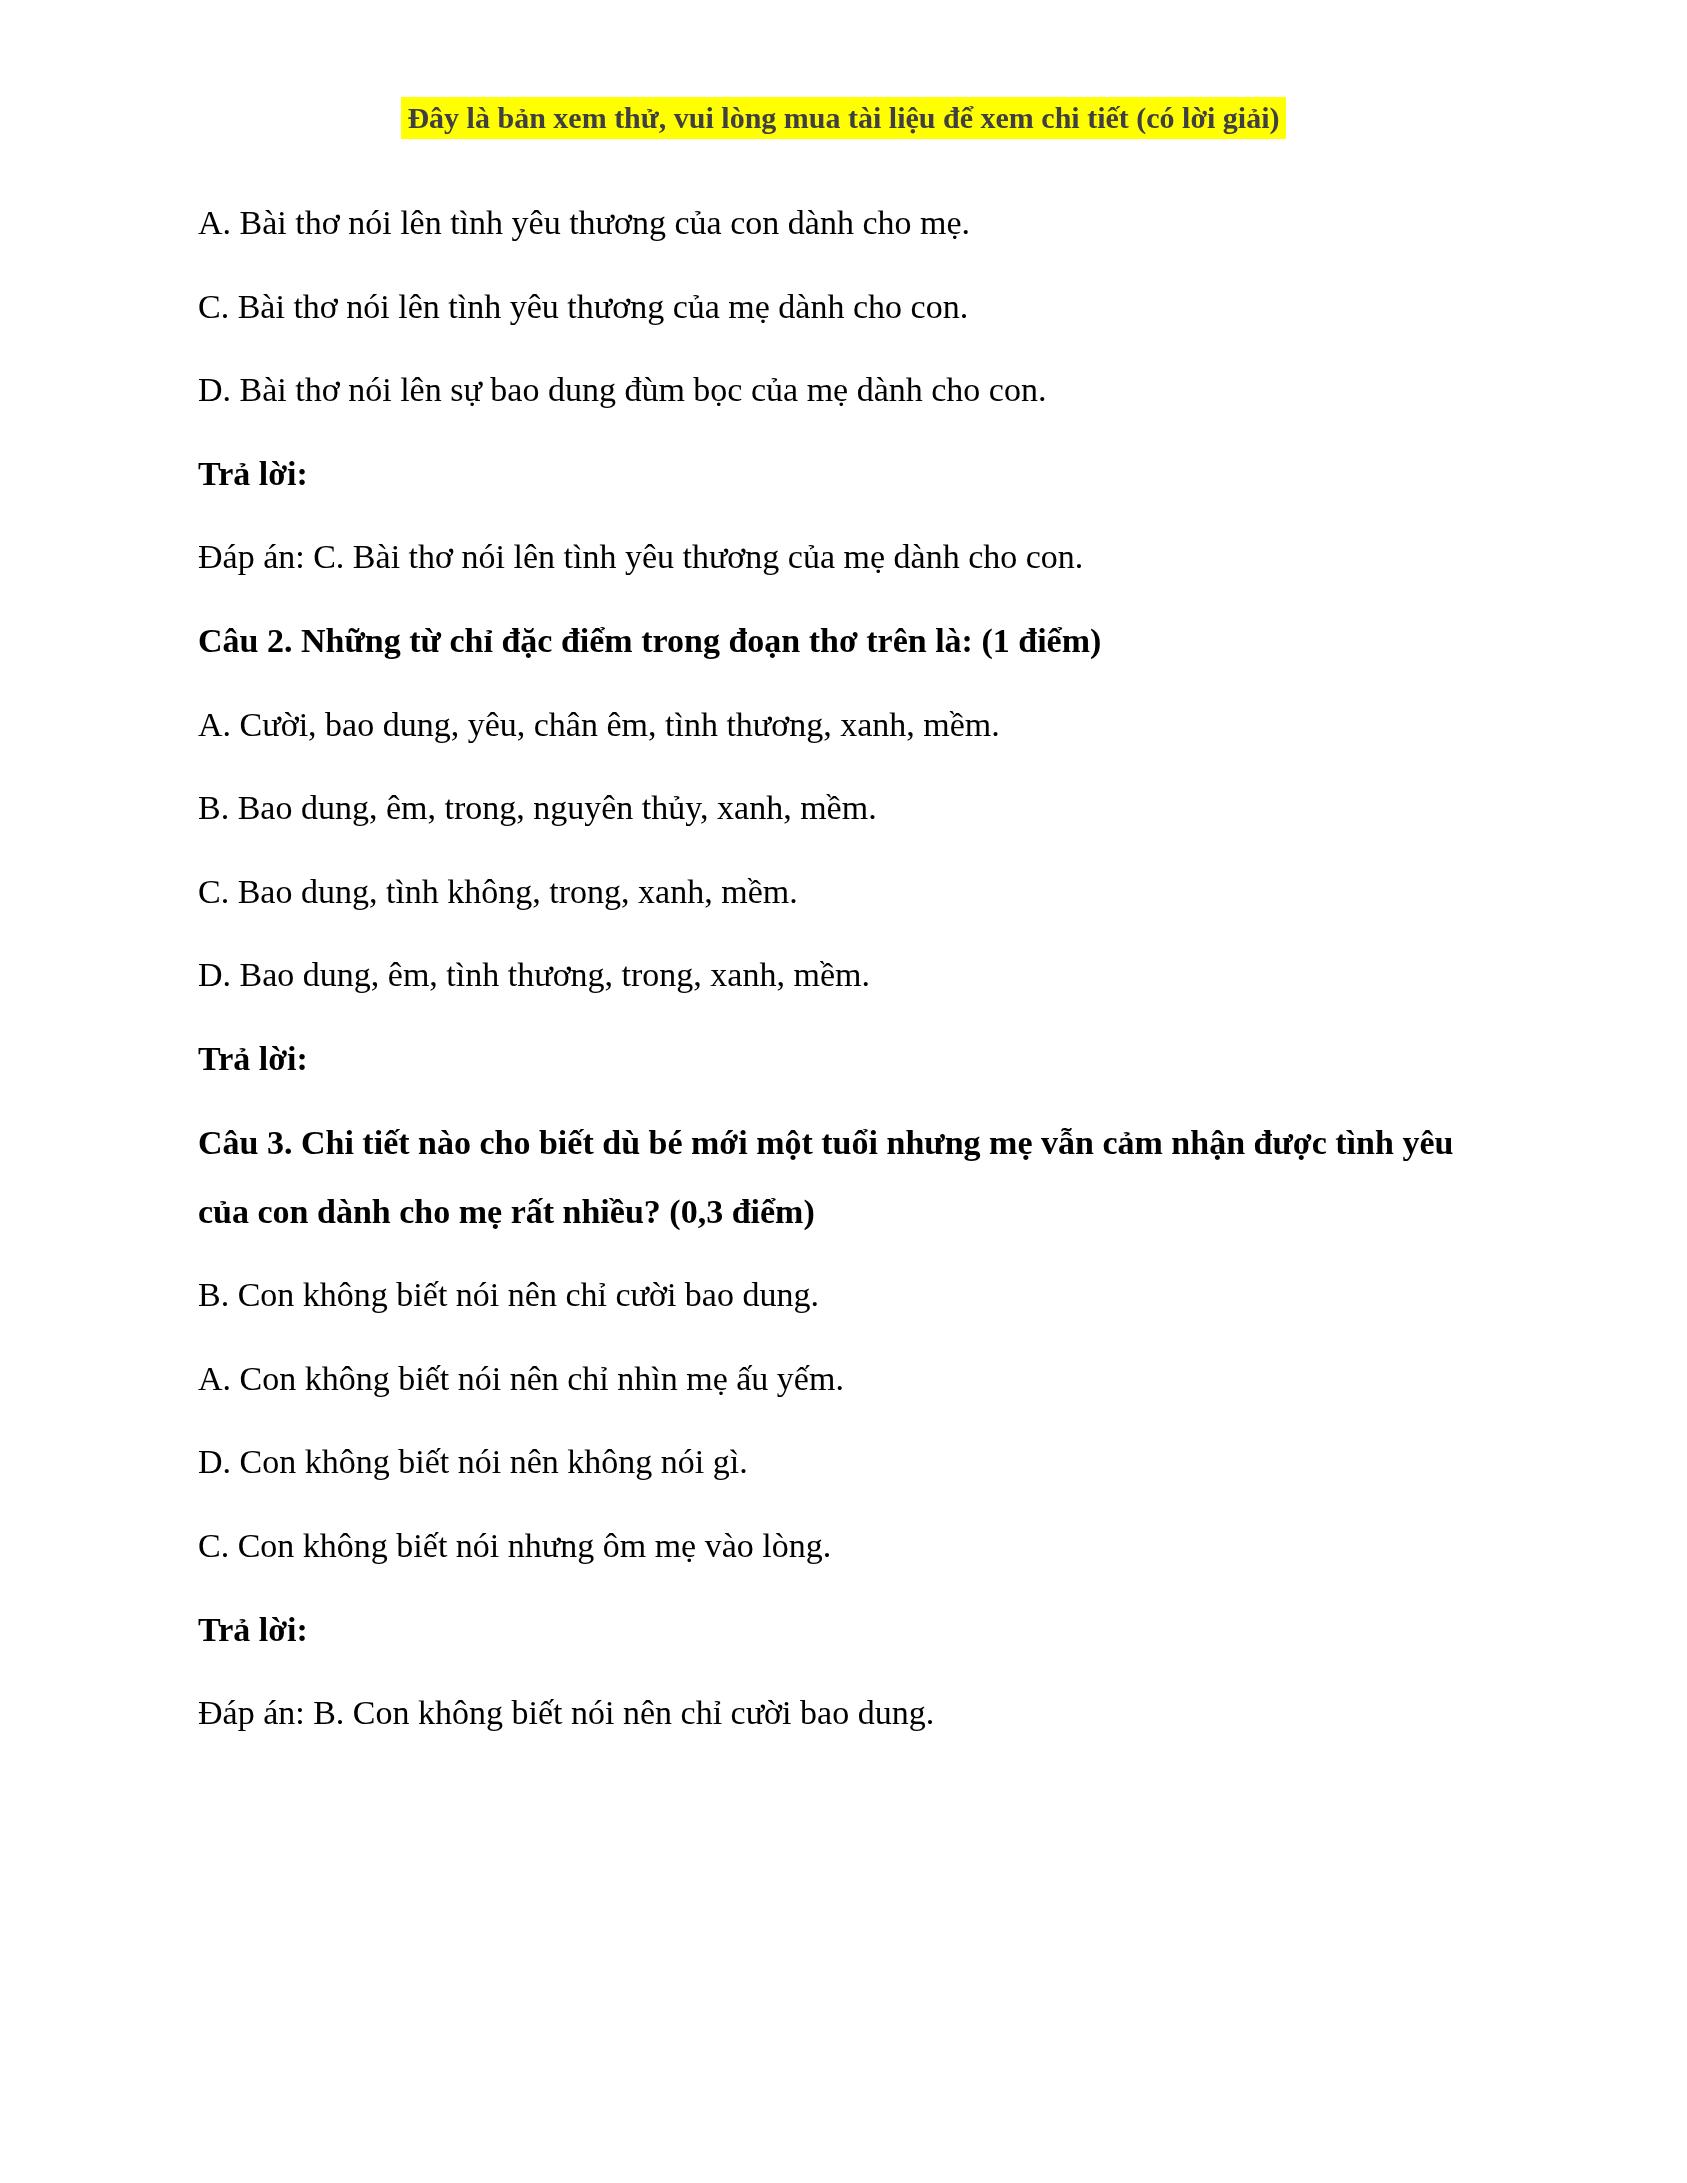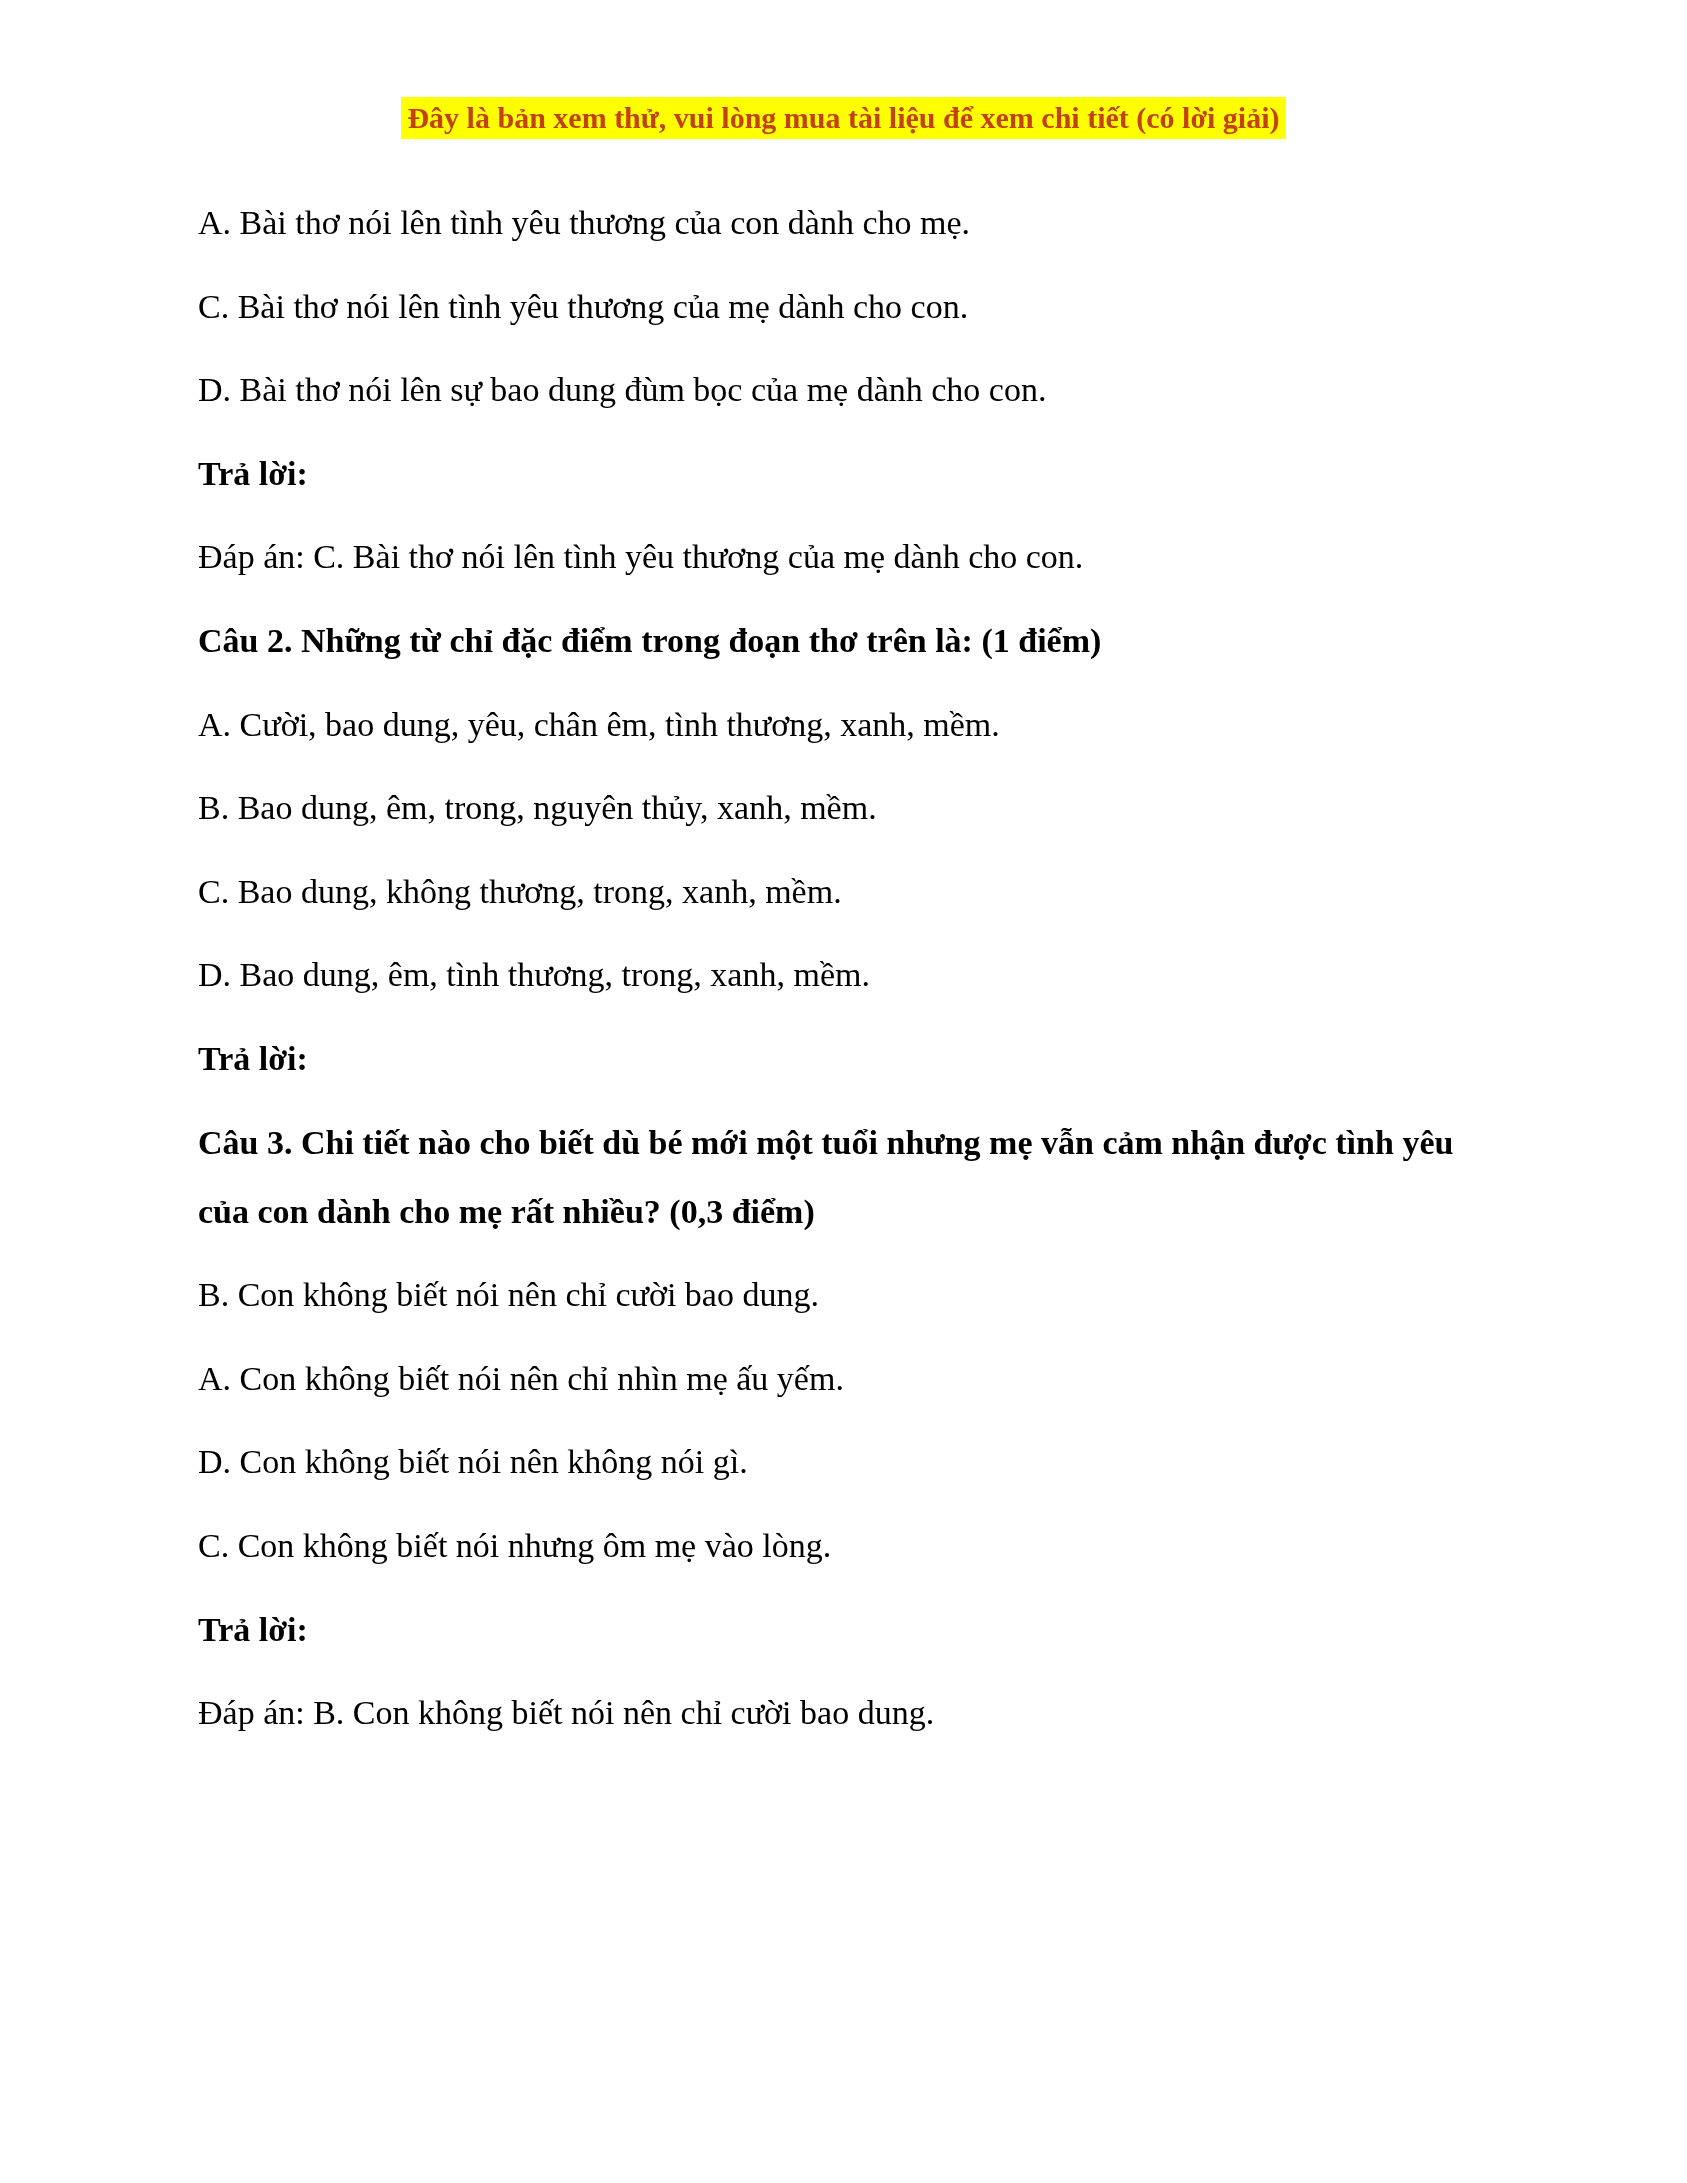--- a/index.html
+++ b/index.html
@@ -20,21 +20,21 @@
     position: absolute;
     left: 0;
     right: 0;
     text-align: center;
   }
   .banner-top { top: 97px; }
   .banner-bottom { top: 2046px; }
   .hl {
     display: inline-block;
     background: #FFFF00;
-    color: #c2410c;
+    color: #404040;
     font-weight: bold;
     font-size: 30px;
     line-height: 42px;
     padding: 0 6.6px;
     white-space: nowrap;
   }
   .content {
     position: absolute;
     top: 188px;
     left: 198px;
@@ -64,21 +64,21 @@
       <p>C. Bài thơ nói lên tình yêu thương của mẹ dành cho con.</p>
       <p>D. Bài thơ nói lên sự bao dung đùm bọc của mẹ dành cho con.</p>
       <p class="bold">Trả lời:</p>
       <p>Đáp án: C. Bài thơ nói lên tình yêu thương của mẹ dành cho con.</p>
     </section>
 
     <section>
       <p class="bold">Câu 2. Những từ chỉ đặc điểm trong đoạn thơ trên là: (1 điểm)</p>
       <p>A. Cười, bao dung, yêu, chân êm, tình thương, xanh, mềm.</p>
       <p>B. Bao dung, êm, trong, nguyên thủy, xanh, mềm.</p>
-      <p>C. Bao dung, không thương, trong, xanh, mềm.</p>
+      <p>C. Bao dung, tình không, trong, xanh, mềm.</p>
       <p>D. Bao dung, êm, tình thương, trong, xanh, mềm.</p>
       <p class="bold">Trả lời:</p>
     </section>
 
     <section>
       <p class="bold">Câu 3. Chi tiết nào cho biết dù bé mới một tuổi nhưng mẹ vẫn cảm nhận được tình yêu của con dành cho mẹ rất nhiều? (0,3 điểm)</p>
       <p>B. Con không biết nói nên chỉ cười bao dung.</p>
       <p>A. Con không biết nói nên chỉ nhìn mẹ ấu yếm.</p>
       <p>D. Con không biết nói nên không nói gì.</p>
       <p>C. Con không biết nói nhưng ôm mẹ vào lòng.</p>

